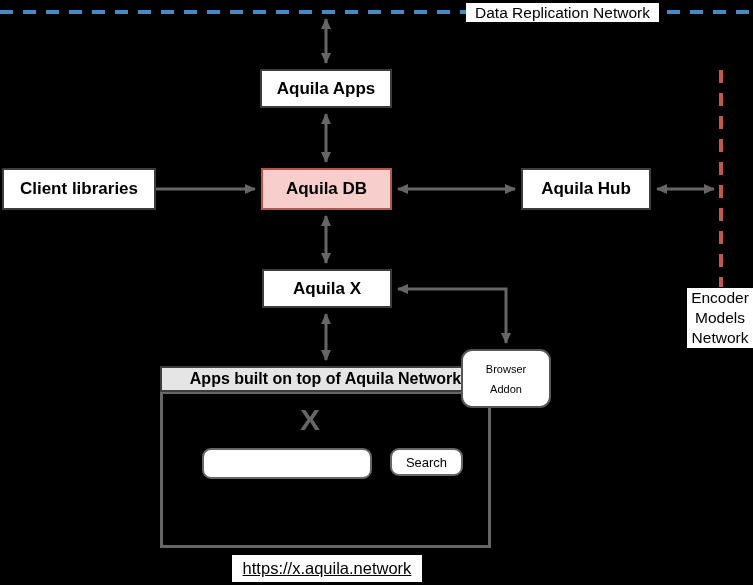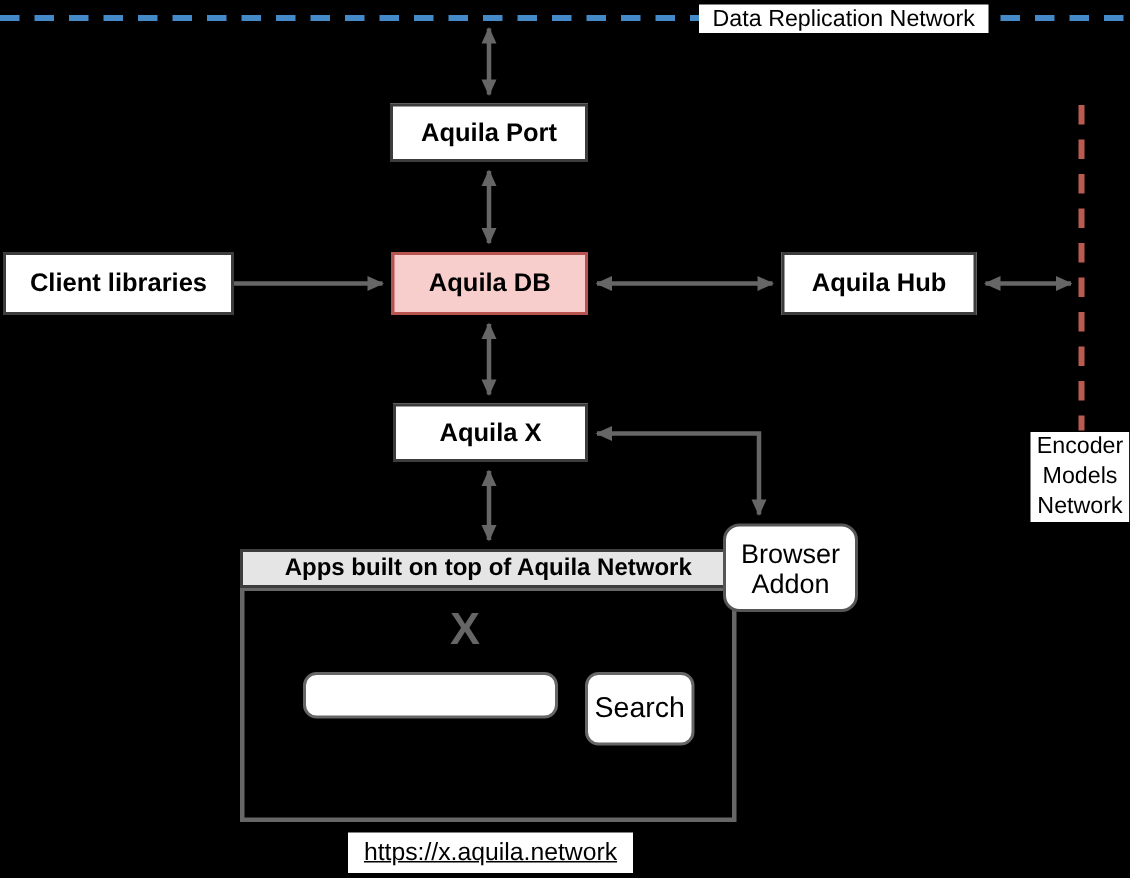--- a/index.html
+++ b/index.html
@@ -41,27 +41,27 @@
   .apps-body {
     position: absolute;
     left: 160px; top: 391px; width: 331px; height: 157px;
     box-sizing: border-box;
     border: 3px solid #666;
     background: transparent;
     z-index: 0;
   }
   .browser-addon {
     position: absolute;
-    left: 482px; top: 349px; width: 90px; height: 59px;
+    left: 461px; top: 349px; width: 90px; height: 59px;
     box-sizing: border-box;
     background: #fff;
     border: 2.5px solid #565656;
     border-radius: 11px;
     display: flex; align-items: center; justify-content: center;
-    font-size: 18px; color: #000; text-align: center;
+    font-size: 11px; color: #000; text-align: center;
     white-space: pre-line; line-height: 20px;
     z-index: 2;
   }
   .x-logo {
     position: absolute;
     left: 294px; top: 404px; width: 32px; height: 32px;
     color: #666; font-weight: bold; font-size: 30px;
     display: flex; align-items: center; justify-content: center;
     z-index: 1;
   }
@@ -72,27 +72,27 @@
     background: #fff;
     border: 2.5px solid #666;
     border-radius: 9px;
     outline: none;
     font-family: "Liberation Sans", sans-serif;
     font-size: 15px; padding: 0 8px;
     z-index: 1;
   }
   .search-button {
     position: absolute;
-    left: 390px; top: 448px; width: 73px; height: 49px;
+    left: 390px; top: 448px; width: 73px; height: 28px;
     box-sizing: border-box;
     background: #fff;
     border: 2.5px solid #666;
     border-radius: 9px;
     display: flex; align-items: center; justify-content: center;
-    font-size: 19px; color: #000;
+    font-size: 13px; color: #000;
     cursor: pointer;
     z-index: 1;
   }
   .net-label {
     position: absolute;
     background: #fff;
     color: #000;
     z-index: 1;
   }
   .label-data-replication {
@@ -150,21 +150,21 @@
 
   <div class="net-label label-encoder">Encoder
 Models
 Network</div>
 
   <div class="box" style="left:2px; top:168px; width:154px; height:42px;">
     <span>Client libraries</span>
   </div>
 
   <div class="box" style="left:260px; top:69px; width:132px; height:39px;">
-    <span>Aquila Port</span>
+    <span>Aquila Apps</span>
   </div>
 
   <div class="box db" style="left:261px; top:168px; width:131px; height:42px;">
     <span>Aquila DB</span>
   </div>
 
   <div class="box" style="left:521px; top:168px; width:130px; height:42px;">
     <span>Aquila Hub</span>
   </div>
 

